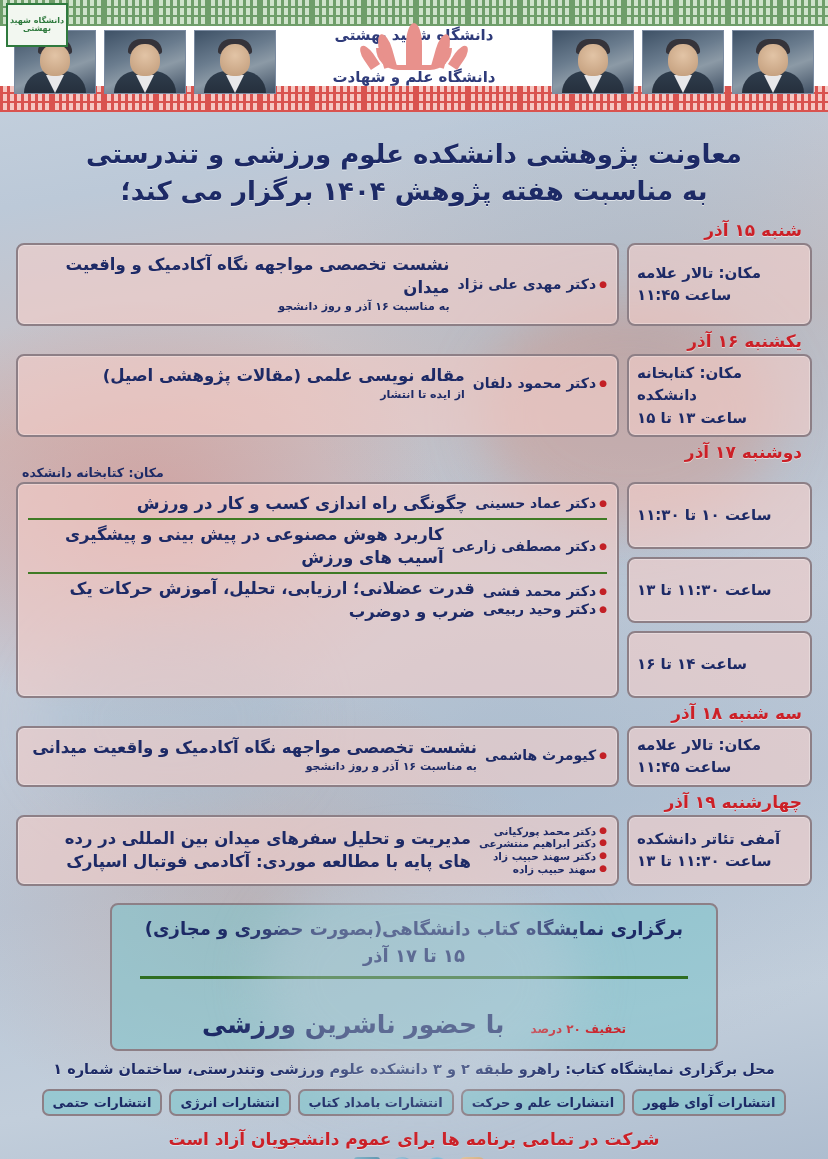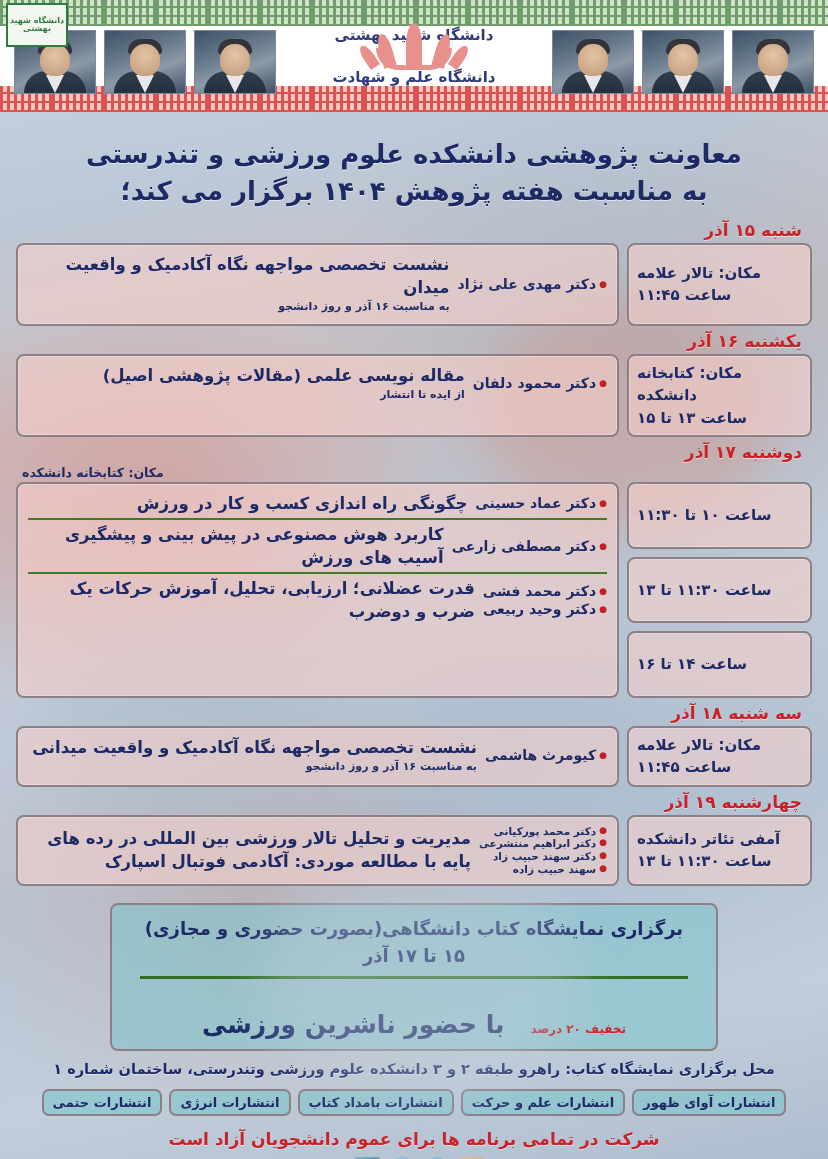--- a/index.html
+++ b/index.html
@@ -329,21 +329,21 @@
         </div>
         <div class="card topic-card">
           <div class="slot">
             <div class="speakers tiny">
               <div class="speaker">دکتر محمد پورکیانی</div>
               <div class="speaker">دکتر ابراهیم منتشرعی</div>
               <div class="speaker">دکتر سهند حبیب زاد</div>
               <div class="speaker">سهند حبیب زاده</div>
             </div>
             <div class="topic">
-              <span>مدیریت و تحلیل تالار ورزشی بین المللی در رده های پایه با مطالعه موردی: آکادمی فوتبال اسپارک</span>
+              <span>مدیریت و تحلیل سفرهای میدان بین المللی در رده های پایه با مطالعه موردی: آکادمی فوتبال اسپارک</span>
             </div>
           </div>
         </div>
       </div>
     </div>
 
   </div>
 
   <div id="expo-wrap">
     <div id="expo">

